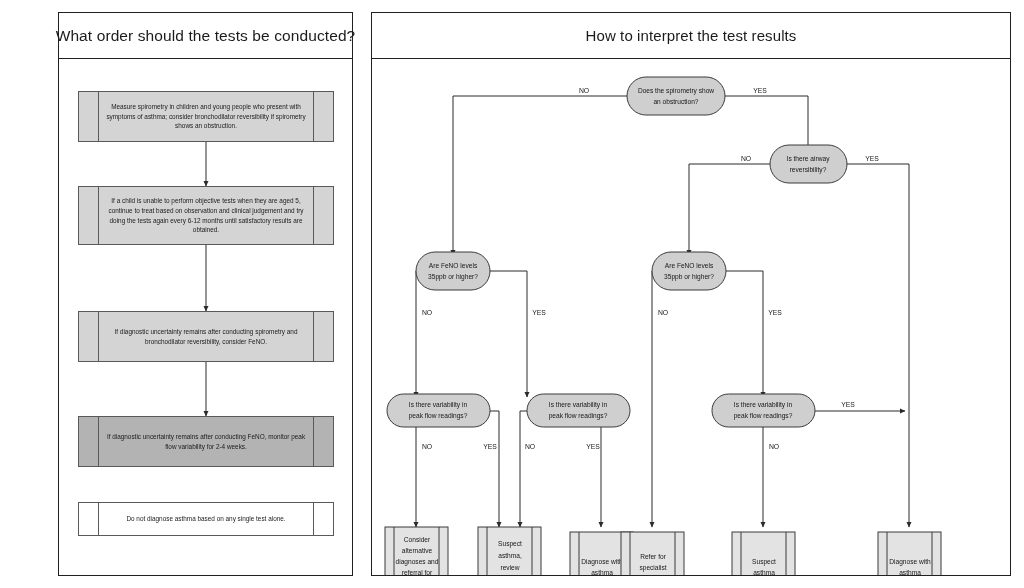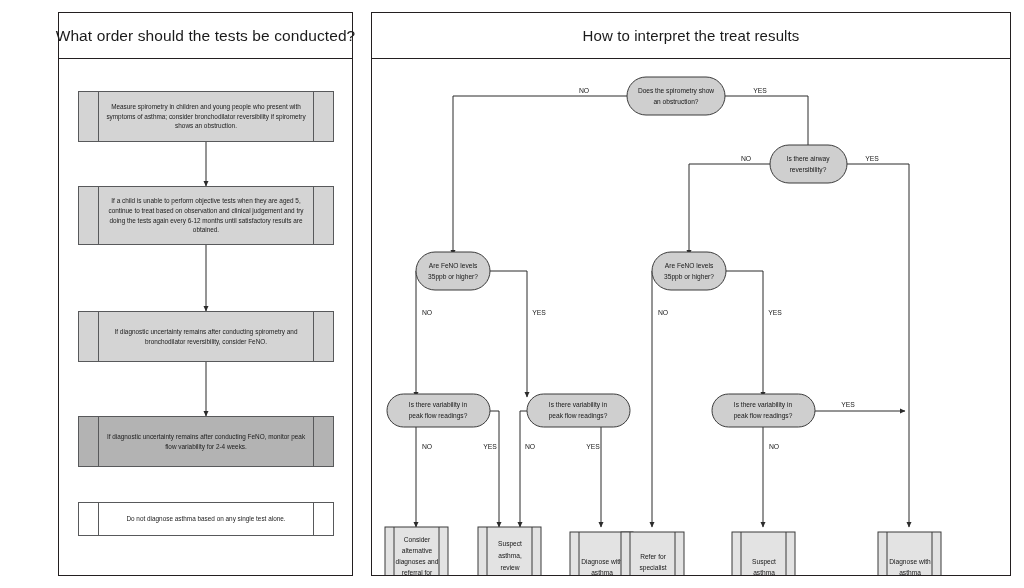--- a/index.html
+++ b/index.html
@@ -188,21 +188,21 @@
         <div class="band"></div>
         <div class="ptext">Do not diagnose asthma based on any single test alone.</div>
         <div class="band right"></div>
       </div>
 
     </div>
   </div>
 
   <div class="panel" id="panel-right">
     <div class="panel-header">
-      <div class="panel-title">How to interpret the treat results</div>
+      <div class="panel-title">How to interpret the test results</div>
     </div>
     <div class="panel-body">
 
       <svg id="flow-svg" viewBox="0 0 638 516" preserveAspectRatio="none">
         <defs>
           <marker id="arr" markerWidth="7" markerHeight="7" refX="5.2" refY="3" orient="auto">
             <path d="M0,0.4 L5.6,3 L0,5.6 z" fill="#2b2b2b"></path>
           </marker>
         </defs>
 

